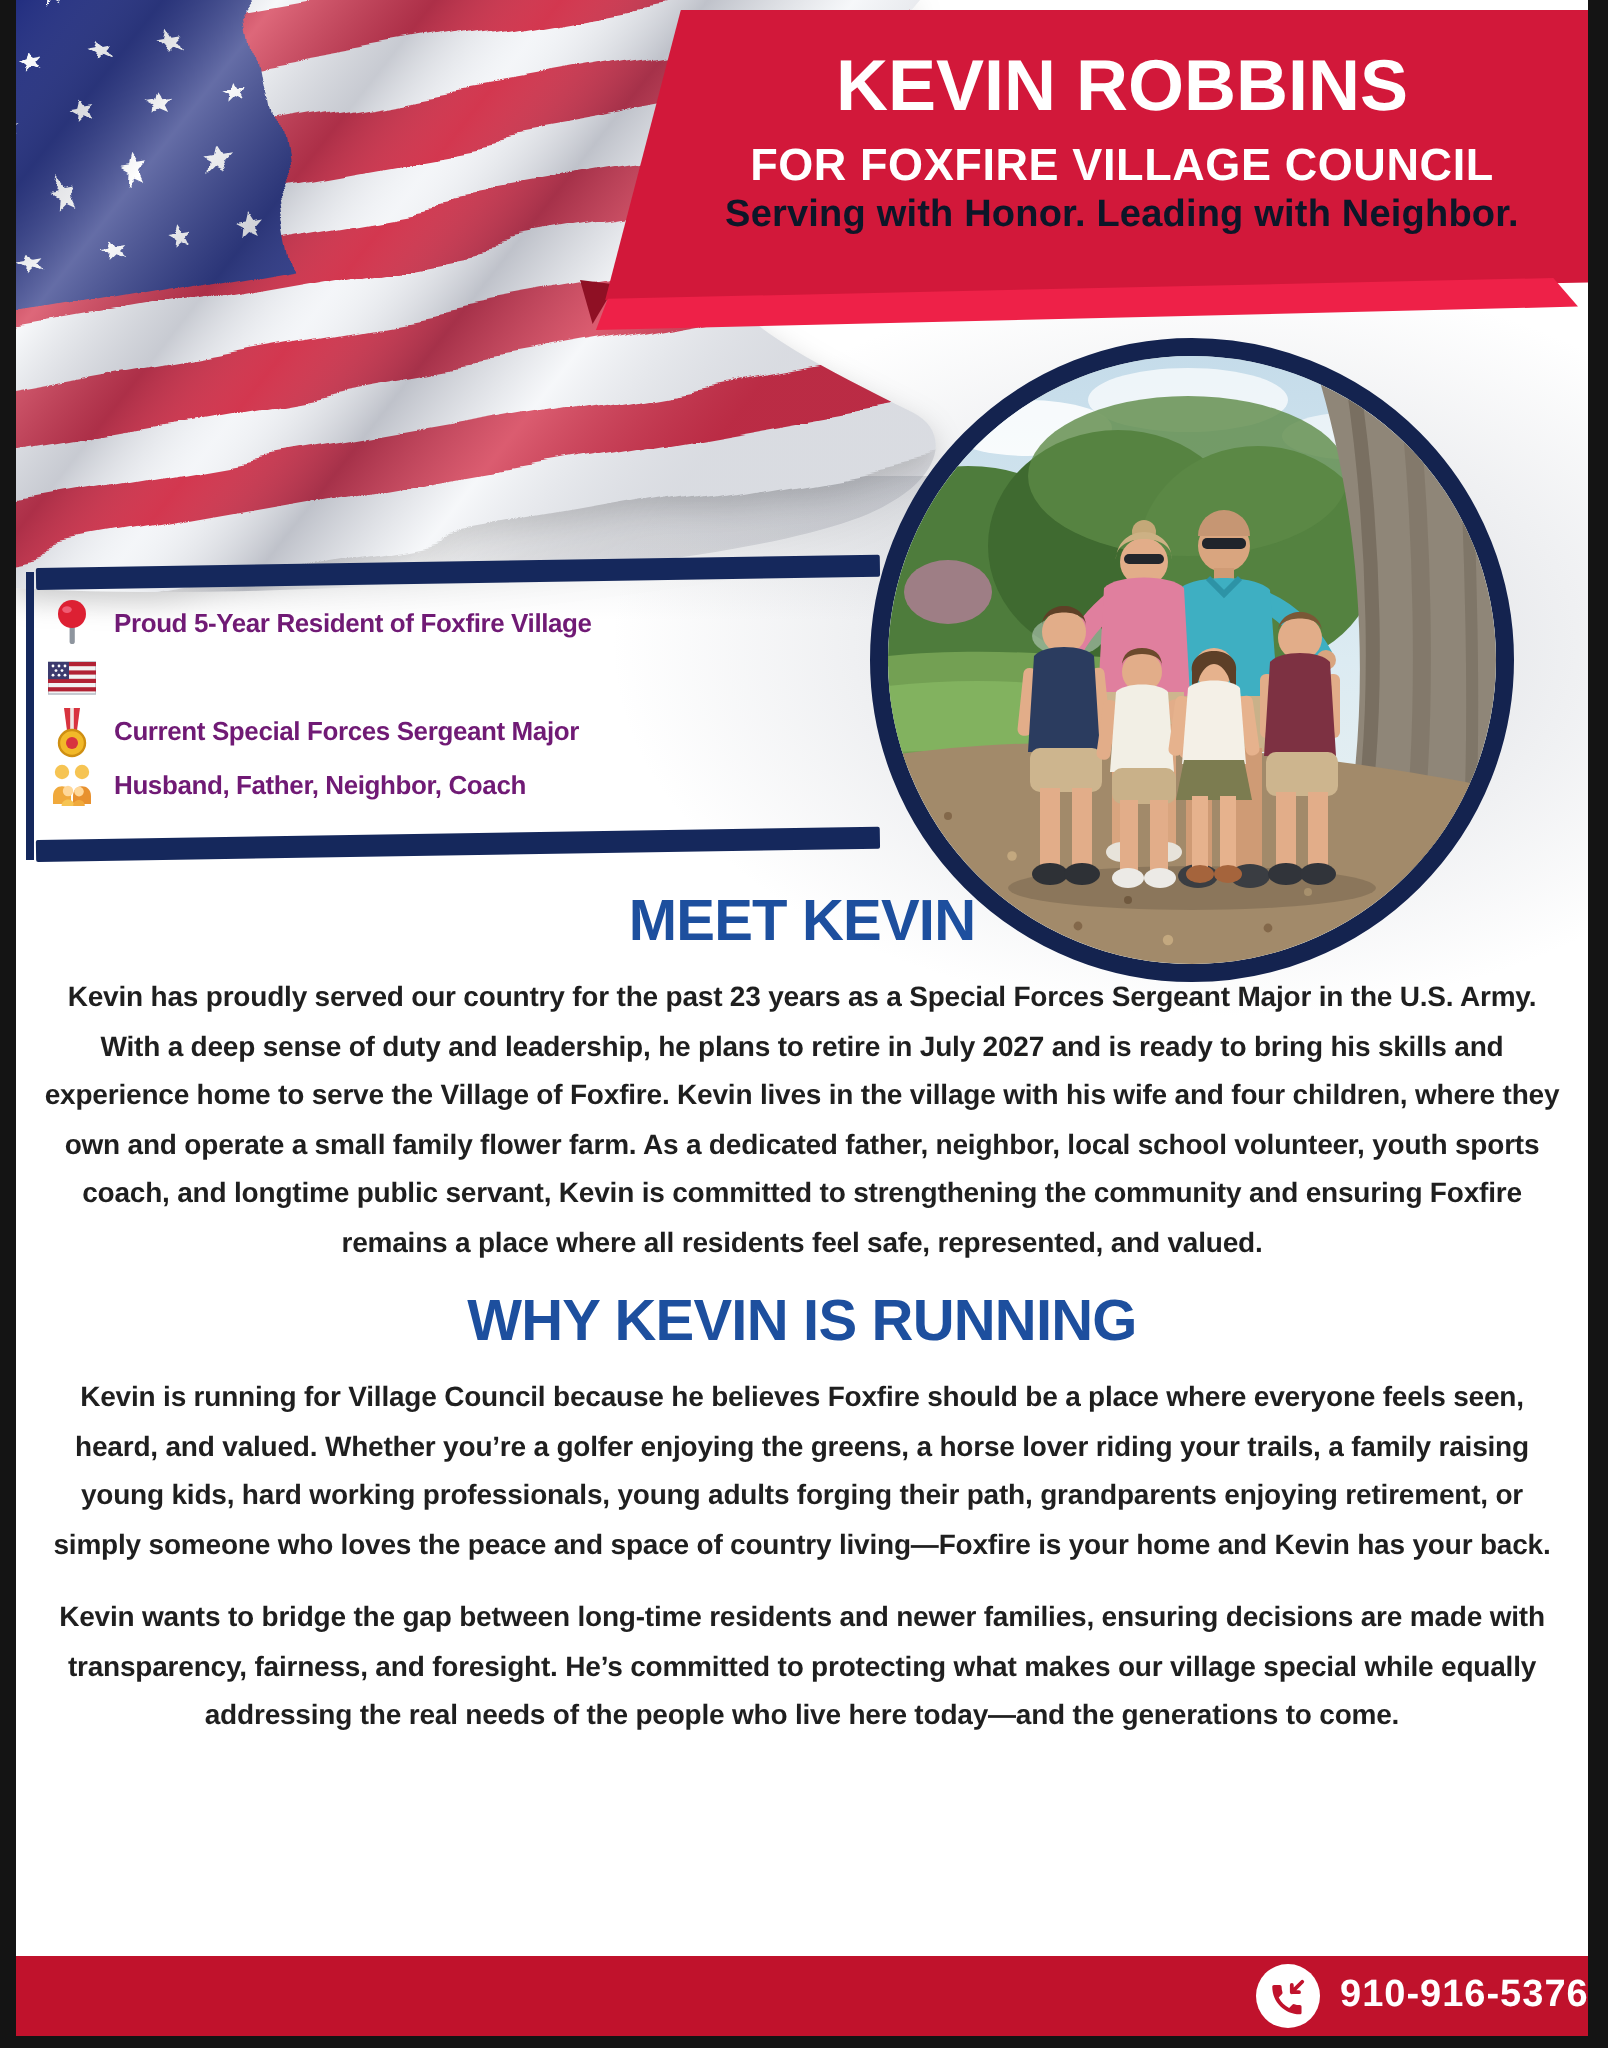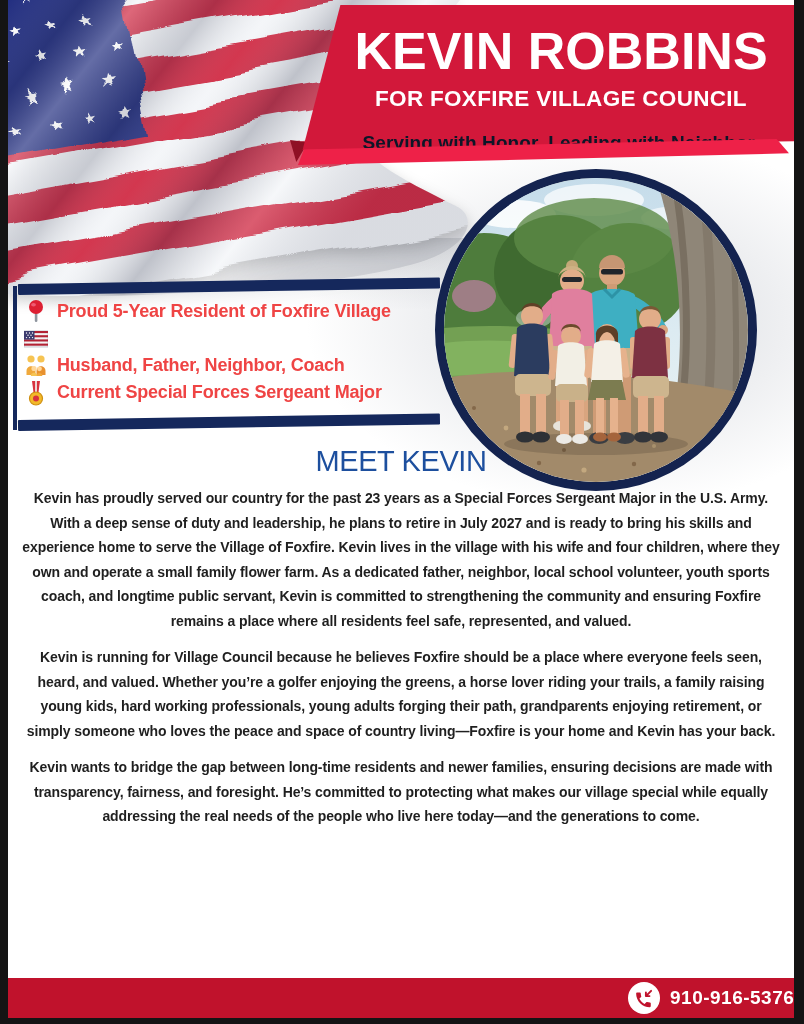--- a/index.html
+++ b/index.html
@@ -18,42 +18,42 @@
     filter:drop-shadow(0 5px 7px rgba(0,0,0,.18));}
 
   
   .banner-main{position:absolute;left:282px;top:5px;width:504px;height:145px;z-index:3;
     background:#d2183a;clip-path:polygon(10% 0, 100% 0, 100% 94%, 2.5% 100%);
     text-align:center;box-sizing:border-box;padding:20px 8px 0 46px;}
   .banner-fold{position:absolute;left:282px;top:140px;width:18px;height:22px;z-index:2;
     background:#8f1024;clip-path:polygon(0 0,100% 10%,35% 100%);}
   .banner-strip{position:absolute;left:287px;top:139px;width:494px;height:26px;z-index:3;
     background:#ee2148;clip-path:polygon(1.8% 40%, 97.5% 0, 100% 55%, 0.6% 100%);}
-  .candidate-name{color:#ffffff;font-size:52px;font-weight:800;letter-spacing:0;line-height:1;margin-bottom:9px;white-space:nowrap;}
-  .campaign-office{color:#ffffff;font-size:22.5px;font-weight:800;letter-spacing:.3px;margin-bottom:20px;white-space:nowrap;}
+  .candidate-name{color:#ffffff;font-size:36px;font-weight:800;letter-spacing:0;line-height:1;margin-bottom:9px;white-space:nowrap;}
+  .campaign-office{color:#ffffff;font-size:22.5px;font-weight:800;letter-spacing:.3px;margin-bottom:1px;white-space:nowrap;}
   .campaign-tagline{color:#0d1628;font-size:19px;font-weight:700;letter-spacing:.1px;white-space:nowrap;}
 
   
   .photo-wrap{position:absolute;left:427px;top:169px;width:304px;height:304px;z-index:4;
     border:9px solid #14234f;border-radius:50%;overflow:hidden;background:#cfd8cf;}
   .photo-wrap svg{display:block;width:304px;height:304px;}
 
   
   .hl-bar{position:absolute;background:#15285c;z-index:4;border-radius:1px;}
   .hl-bar.top{left:10px;top:284px;width:422px;height:11px;transform:rotate(-0.9deg);transform-origin:left center;}
   .hl-bar.bottom{left:10px;top:420px;width:422px;height:11px;transform:rotate(-0.9deg);transform-origin:left center;}
   .hl-rule{position:absolute;left:5px;top:286px;width:4px;height:144px;background:#15285c;z-index:4;}
   .highlights{position:absolute;left:16px;top:298px;z-index:4;}
   .hl-row{display:flex;align-items:center;height:27px;white-space:nowrap;}
   .hl-icon{width:24px;height:26px;margin-right:9px;flex:0 0 auto;}
-  .hl-text{font-size:18px;font-weight:600;color:#ef4444;letter-spacing:-.2px;}
+  .hl-text{font-size:13px;font-weight:600;color:#701a75;letter-spacing:-.2px;}
 
   
   .content{position:absolute;left:14px;right:14px;top:445px;z-index:2;text-align:center;}
-  .section-heading{font-size:29px;font-weight:400;color:#1d4f9e;letter-spacing:-.4px;margin:0 0 8px 0;}
+  .section-heading{font-size:29px;font-weight:700;color:#1d4f9e;letter-spacing:-.4px;margin:0 0 8px 0;}
   .section-heading.second{margin-top:8px;}
   .body-par{font-size:14px;line-height:24.5px;font-weight:700;color:#1f1f1f;letter-spacing:-.1px;margin:0 0 12px 0;}
 
   
   .footer-bar{position:absolute;left:0;right:0;bottom:0;height:40px;background:#c0122c;z-index:6;}
   .phone-icon{position:absolute;left:620px;top:4px;width:32px;height:32px;}
   .phone-number{position:absolute;left:662px;top:9px;color:#ffffff;font-size:19px;font-weight:800;letter-spacing:.5px;white-space:nowrap;}
 </style>
 </head>
 <body>
@@ -319,46 +319,47 @@
             <circle cx="8.5" cy="7" r="0.7" fill="#ffffff"></circle>
           <circle cx="4" cy="9.3" r="0.7" fill="#ffffff"></circle>
             <circle cx="7" cy="9.3" r="0.7" fill="#ffffff"></circle>
           <circle cx="2.5" cy="11.6" r="0.7" fill="#ffffff"></circle>
             <circle cx="5.5" cy="11.6" r="0.7" fill="#ffffff"></circle>
             <circle cx="8.5" cy="11.6" r="0.7" fill="#ffffff"></circle>
         </svg>
       </div>
       <div class="hl-row">
         <svg class="hl-icon" viewBox="0 0 24 26" aria-hidden="true">
+          <path d="M8,1 h8 l-1.6,12 h-4.8 Z" fill="#d8333f"></path>
+          <rect x="11.1" y="1" width="1.8" height="12" fill="#efe6e4"></rect>
+          <circle cx="12" cy="18.5" r="6.5" fill="#f2b929" stroke="#cf8f12" stroke-width="1.2"></circle>
+          <circle cx="12" cy="18.5" r="3" fill="#d8333f"></circle>
+        </svg>
+        <span class="hl-text">Current Special Forces Sergeant Major</span>
+      </div>
+      <div class="hl-row">
+        <svg class="hl-icon" viewBox="0 0 24 26" aria-hidden="true">
           <circle cx="7" cy="6" r="3.6" fill="#f6c453"></circle>
           <path d="M2.5,18 C2.5,11.5 11.5,11.5 11.5,18 L11.5,22 L2.5,22 Z" fill="#f0a93c"></path>
           <circle cx="17" cy="6" r="3.6" fill="#f6c453"></circle>
           <path d="M12.5,18 C12.5,11.5 21.5,11.5 21.5,18 L21.5,22 L12.5,22 Z" fill="#e8912f"></path>
           <circle cx="10" cy="15.5" r="2.6" fill="#ffd89a"></circle>
           <path d="M6.8,23 C6.8,18.6 13.2,18.6 13.2,23 Z" fill="#f6c453"></path>
           <circle cx="15.5" cy="15.8" r="2.4" fill="#ffd89a"></circle>
           <path d="M12.6,23 C12.6,19 18.4,19 18.4,23 Z" fill="#f0a93c"></path>
         </svg>
         <span class="hl-text">Husband, Father, Neighbor, Coach</span>
       </div>
-      <div class="hl-row">
-        <svg class="hl-icon" viewBox="0 0 24 26" aria-hidden="true">
-          <path d="M8,1 h8 l-1.6,12 h-4.8 Z" fill="#d8333f"></path>
-          <rect x="11.1" y="1" width="1.8" height="12" fill="#efe6e4"></rect>
-          <circle cx="12" cy="18.5" r="6.5" fill="#f2b929" stroke="#cf8f12" stroke-width="1.2"></circle>
-          <circle cx="12" cy="18.5" r="3" fill="#d8333f"></circle>
-        </svg>
-        <span class="hl-text">Current Special Forces Sergeant Major</span>
-      </div>
     </div>
     <div class="hl-bar bottom"></div>
 
     <div class="content">
       <h2 class="section-heading">MEET KEVIN</h2>
       <p class="body-par">Kevin has proudly served our country for the past 23 years as a Special Forces Sergeant Major in the U.S. Army. With a deep sense of duty and leadership, he plans to retire in July 2027 and is ready to bring his skills and experience home to serve the Village of Foxfire. Kevin lives in the village with his wife and four children, where they own and operate a small family flower farm. As a dedicated father, neighbor, local school volunteer, youth sports coach, and longtime public servant, Kevin is committed to strengthening the community and ensuring Foxfire remains a place where all residents feel safe, represented, and valued.</p>
+      <h2 class="section-heading second">WHY KEVIN IS RUNNING</h2>
       <p class="body-par">Kevin is running for Village Council because he believes Foxfire should be a place where everyone feels seen, heard, and valued. Whether you’re a golfer enjoying the greens, a horse lover riding your trails, a family raising young kids, hard working professionals, young adults forging their path, grandparents enjoying retirement, or simply someone who loves the peace and space of country living—Foxfire is your home and Kevin has your back.</p>
       <p class="body-par">Kevin wants to bridge the gap between long-time residents and newer families, ensuring decisions are made with transparency, fairness, and foresight. He’s committed to protecting what makes our village special while equally addressing the real needs of the people who live here today—and the generations to come.</p>
     </div>
 
     <div class="footer-bar">
       <svg class="phone-icon" viewBox="0 0 32 32" aria-hidden="true">
         <circle cx="16" cy="16" r="16" fill="#ffffff"></circle>
         <g transform="translate(4.6,4.6) scale(0.95)">
           <path d="M7.2 12.9c1.2 2.3 3.1 4.2 5.4 5.4l1.8-1.8c.25-.25.6-.33.92-.22.9.3 1.9.47 2.9.47.5 0 .9.4.9.9v3.1c0 .5-.4.9-.9.9-8 0-14.5-6.5-14.5-14.5 0-.5.4-.9.9-.9h3.1c.5 0 .9.4.9.9 0 1 .16 2 .47 2.9.1.32.03.67-.22.92l-1.77 1.83z" fill="#c0122c"></path>
           <path d="M19.5 4.5 L14 10 M14 6.2 V10 H17.8" stroke="#c0122c" stroke-width="2" fill="none" stroke-linecap="round" stroke-linejoin="round"></path>

